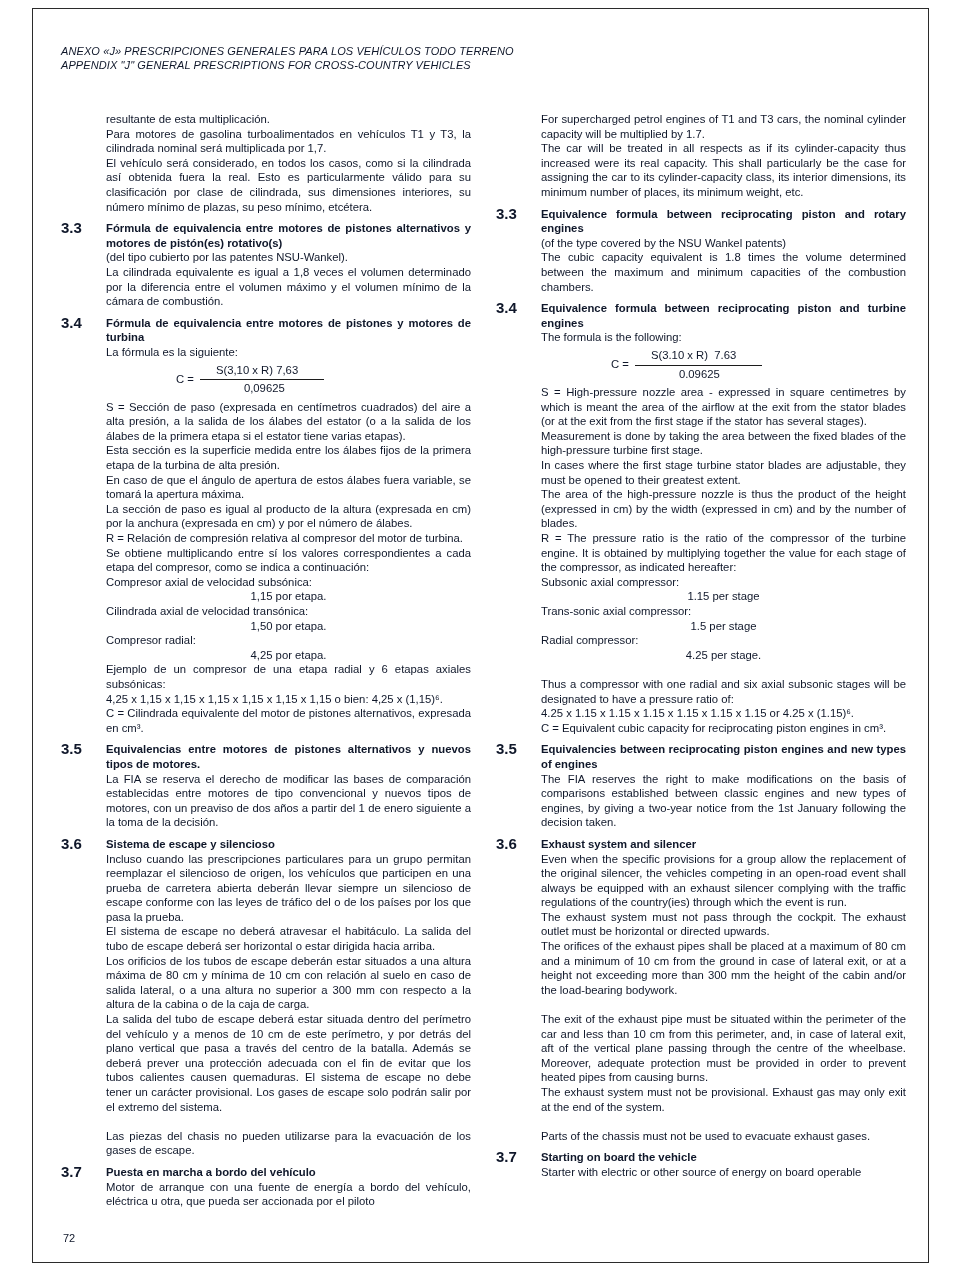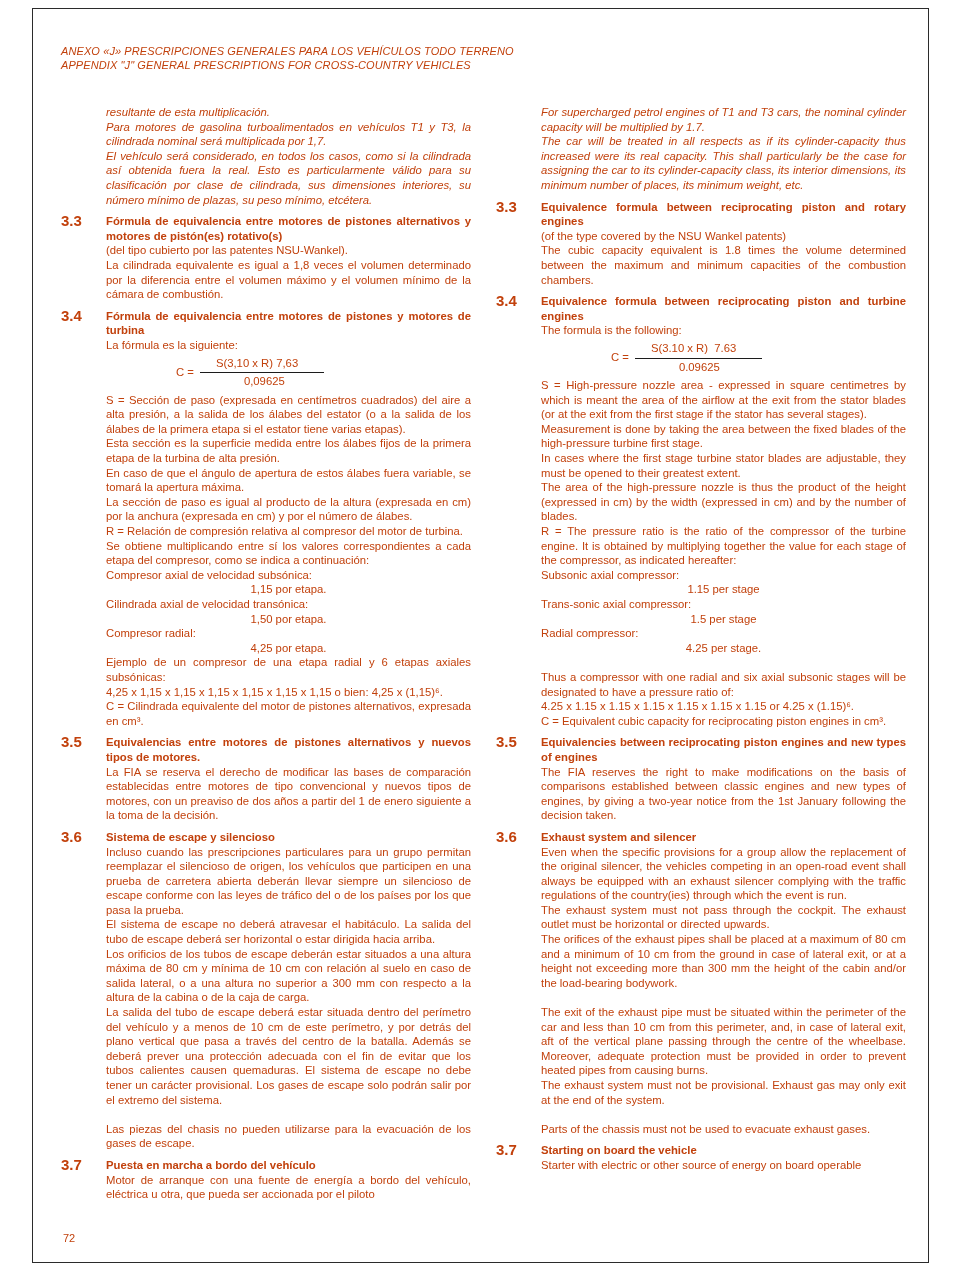--- a/index.html
+++ b/index.html
@@ -3,21 +3,21 @@
 <meta charset="utf-8">
 <style>
   * { box-sizing: border-box; }
   html, body { margin: 0; padding: 0; background: #ffffff; }
   body { font-family: "Liberation Sans", sans-serif; }
   .page {
     position: relative;
     width: 961px;
     height: 1280px;
     background: #ffffff;
-    color: #c2410c;
+    color: #0f172a;
     overflow: hidden;
   }
   .frame {
     position: absolute;
     left: 32px;
     top: 8px;
     width: 897px;
     height: 1255px;
     border: 1px solid #2b2b2b;
   }
@@ -28,21 +28,21 @@
     font-style: italic;
     letter-spacing: 0.1px;
   }
   .columns {
     display: flex;
     gap: 25px;
     padding: 25px 22px 0 28px;
   }
   .column { width: 410px; }
   .section { display: flex; margin-top: 7px; }
-  .section.first { margin-top: 8px; font-style: italic; }
+  .section.first { margin-top: 15px; }
   .sec-num {
     width: 45px;
     flex-shrink: 0;
     font-weight: bold;
     font-size: 15px;
     line-height: 14.6px;
   }
   .sec-body {
     flex: 1;
     font-size: 11.3px;

